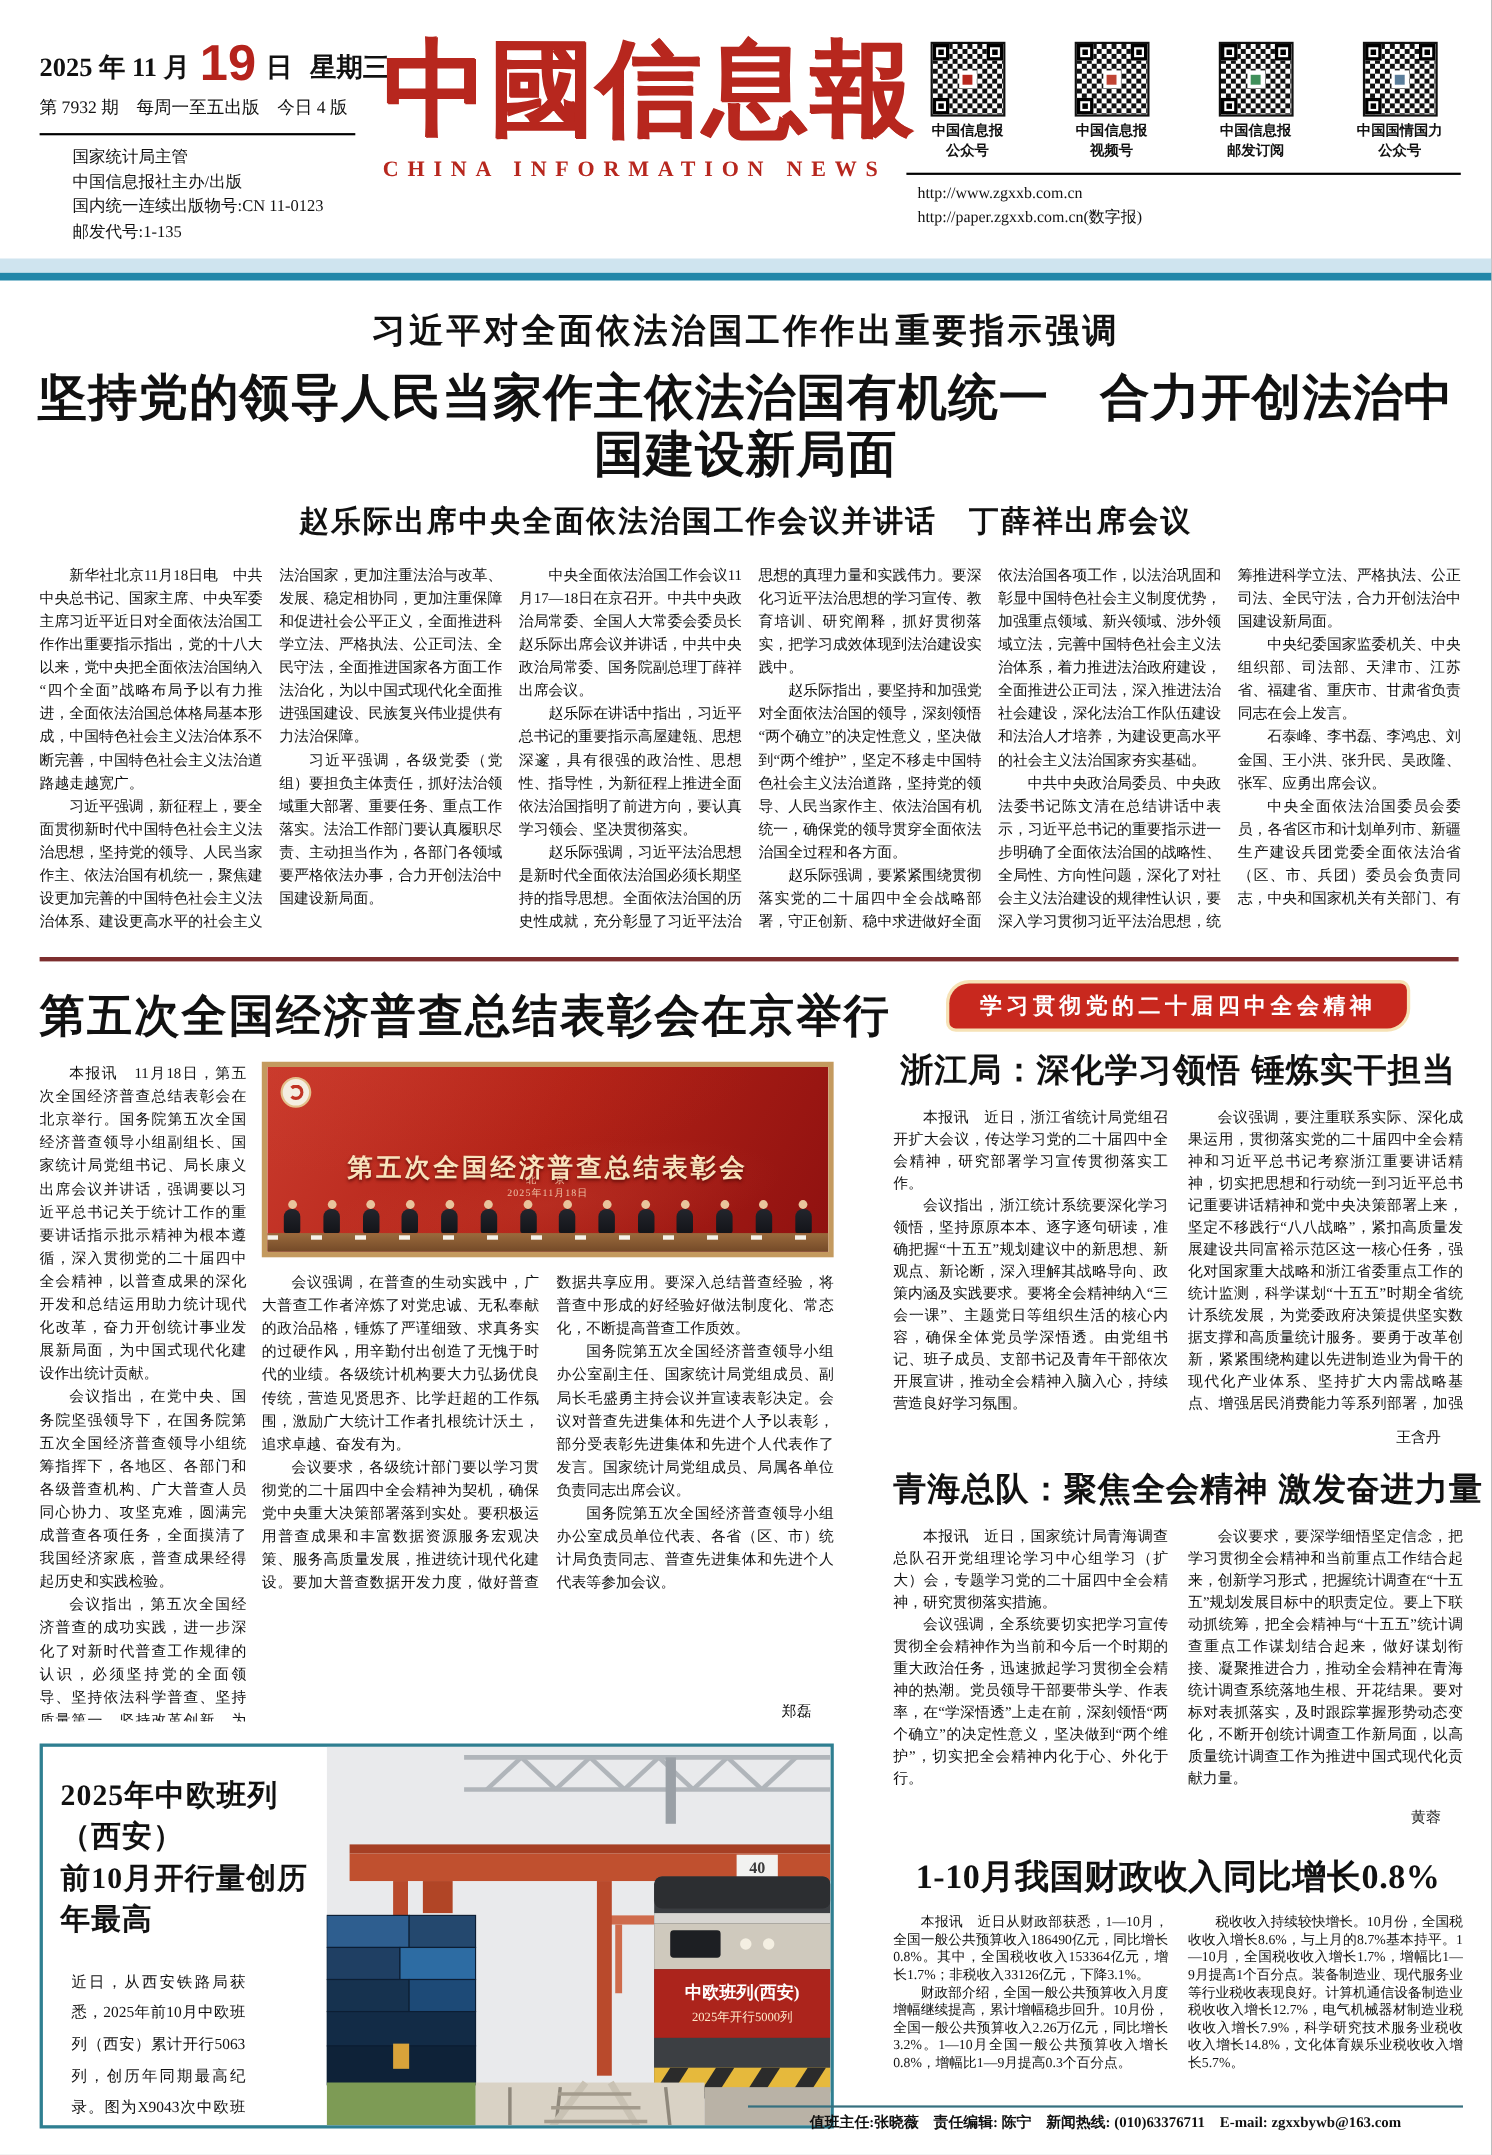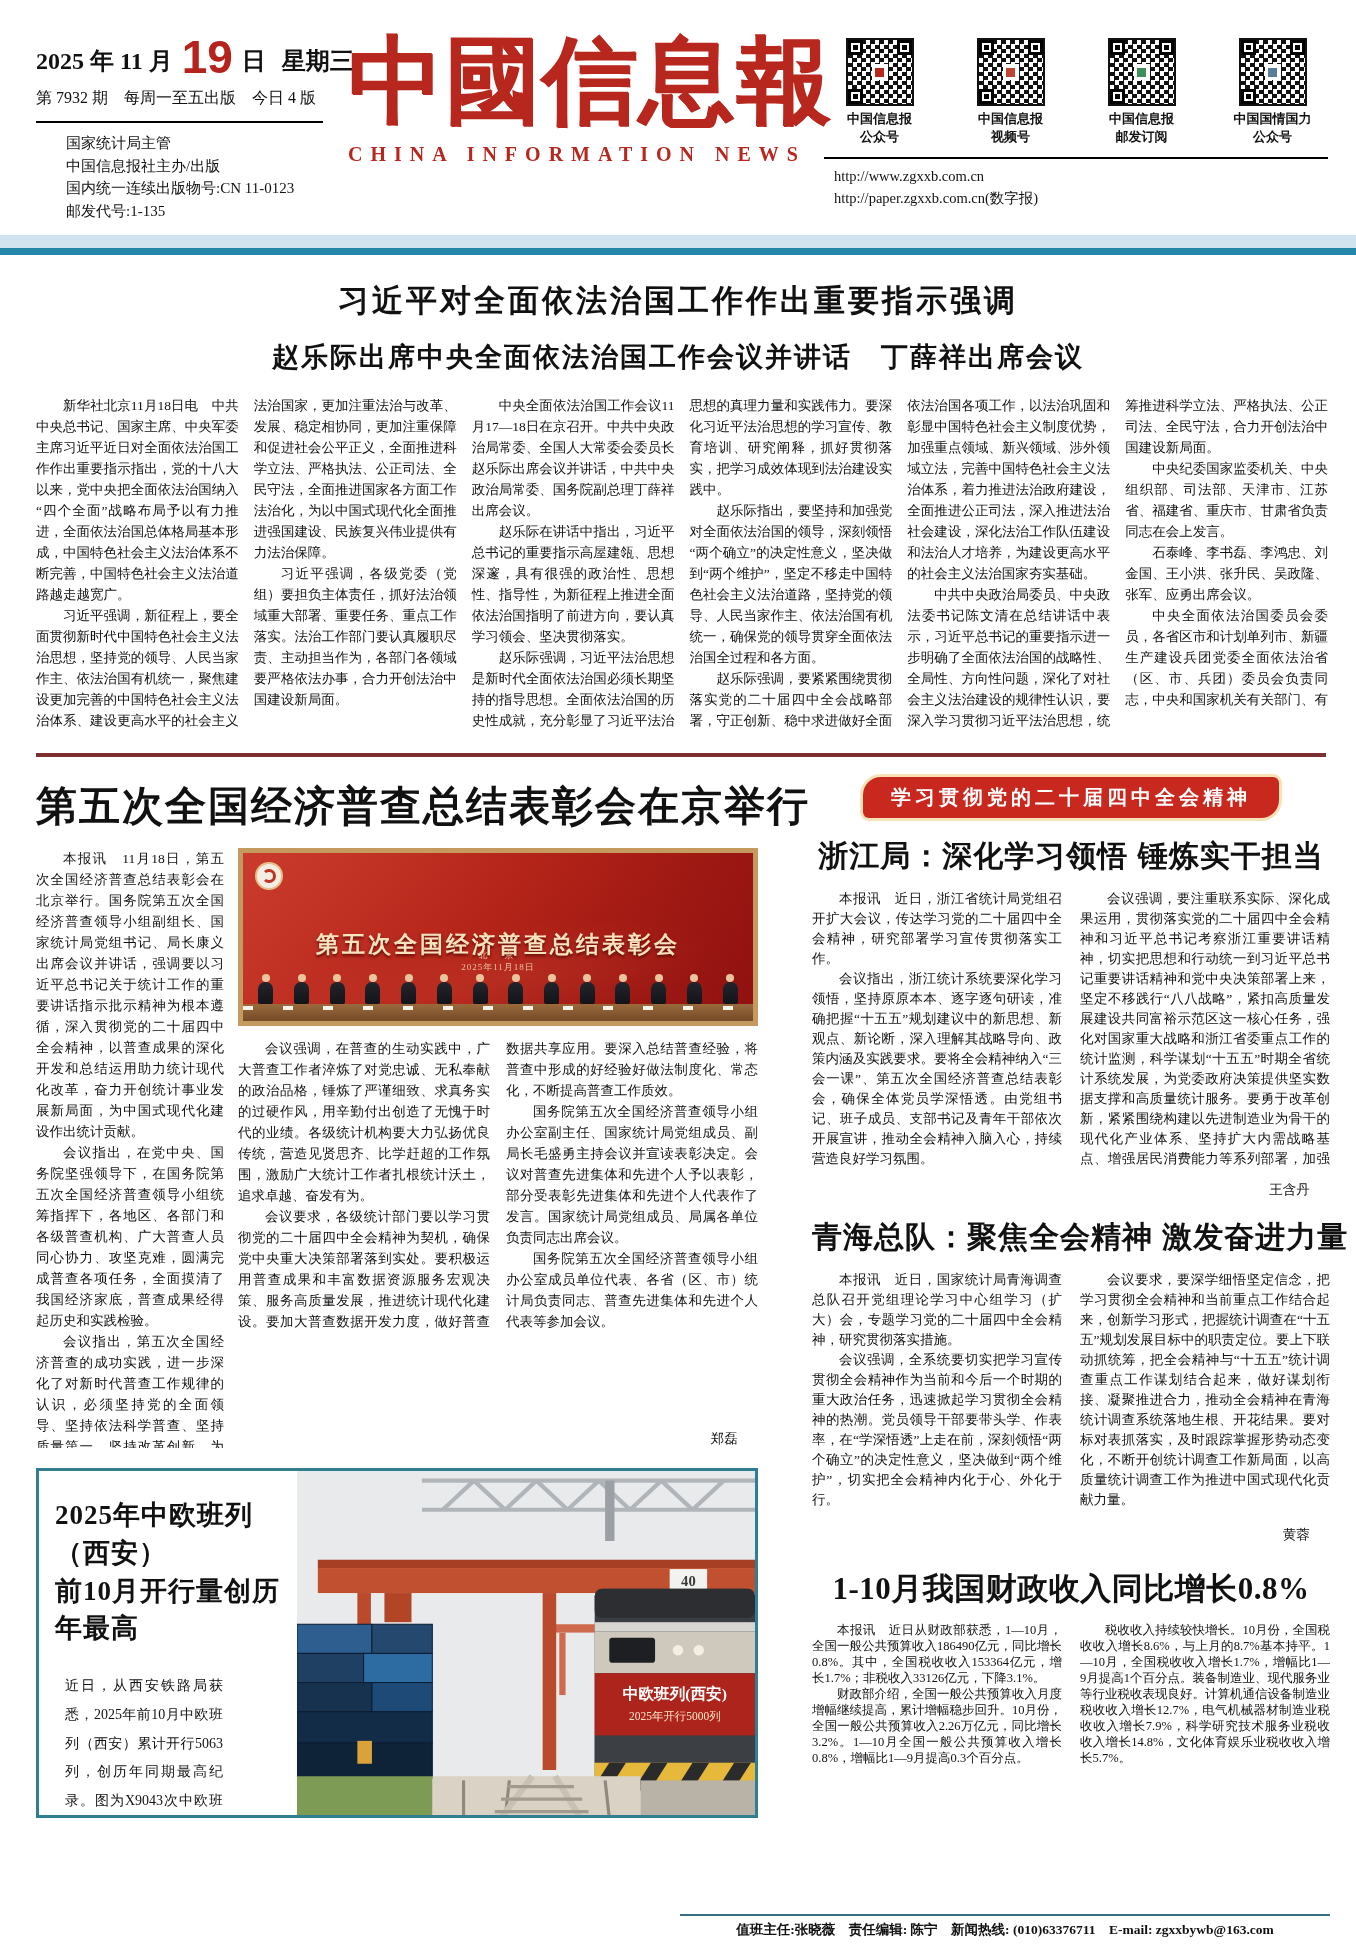--- a/index.html
+++ b/index.html
@@ -194,20 +194,21 @@
       <p class="url-line">http://www.zgxxb.com.cn</p>
       <p class="url-line">http://paper.zgxxb.com.cn(数字报)</p>
     </div>
   </div>
 
   <div class="band-light"></div>
   <div class="band-dark"></div>
 
   <div>
     <div class="kicker hei">习近平对全面依法治国工作作出重要指示强调</div>
+    <div class="lead-headline hei">坚持党的领导人民当家作主依法治国有机统一　合力开创法治中国建设新局面</div>
     <div class="lead-subhead">赵乐际出席中央全面依法治国工作会议并讲话　丁薛祥出席会议</div>
     <div class="lead-body">
         <p>新华社北京11月18日电　中共中央总书记、国家主席、中央军委主席习近平近日对全面依法治国工作作出重要指示指出，党的十八大以来，党中央把全面依法治国纳入“四个全面”战略布局予以有力推进，全面依法治国总体格局基本形成，中国特色社会主义法治体系不断完善，中国特色社会主义法治道路越走越宽广。</p>
         <p>习近平强调，新征程上，要全面贯彻新时代中国特色社会主义法治思想，坚持党的领导、人民当家作主、依法治国有机统一，聚焦建设更加完善的中国特色社会主义法治体系、建设更高水平的社会主义法治国家，更加注重法治与改革、发展、稳定相协同，更加注重保障和促进社会公平正义，全面推进科学立法、严格执法、公正司法、全民守法，全面推进国家各方面工作法治化，为以中国式现代化全面推进强国建设、民族复兴伟业提供有力法治保障。</p>
         <p>习近平强调，各级党委（党组）要担负主体责任，抓好法治领域重大部署、重要任务、重点工作落实。法治工作部门要认真履职尽责、主动担当作为，各部门各领域要严格依法办事，合力开创法治中国建设新局面。</p>
         <p>中央全面依法治国工作会议11月17—18日在京召开。中共中央政治局常委、全国人大常委会委员长赵乐际出席会议并讲话，中共中央政治局常委、国务院副总理丁薛祥出席会议。</p>
         <p>赵乐际在讲话中指出，习近平总书记的重要指示高屋建瓴、思想深邃，具有很强的政治性、思想性、指导性，为新征程上推进全面依法治国指明了前进方向，要认真学习领会、坚决贯彻落实。</p>
         <p>赵乐际强调，习近平法治思想是新时代全面依法治国必须长期坚持的指导思想。全面依法治国的历史性成就，充分彰显了习近平法治思想的真理力量和实践伟力。要深化习近平法治思想的学习宣传、教育培训、研究阐释，抓好贯彻落实，把学习成效体现到法治建设实践中。</p>
         <p>赵乐际指出，要坚持和加强党对全面依法治国的领导，深刻领悟“两个确立”的决定性意义，坚决做到“两个维护”，坚定不移走中国特色社会主义法治道路，坚持党的领导、人民当家作主、依法治国有机统一，确保党的领导贯穿全面依法治国全过程和各方面。</p>
         <p>赵乐际强调，要紧紧围绕贯彻落实党的二十届四中全会战略部署，守正创新、稳中求进做好全面依法治国各项工作，以法治巩固和彰显中国特色社会主义制度优势，加强重点领域、新兴领域、涉外领域立法，完善中国特色社会主义法治体系，着力推进法治政府建设，全面推进公正司法，深入推进法治社会建设，深化法治工作队伍建设和法治人才培养，为建设更高水平的社会主义法治国家夯实基础。</p>
@@ -361,21 +362,21 @@
     </div>
 
     <div class="right-zone">
       <div class="badge-wrap">
         <span class="badge">学习贯彻党的二十届四中全会精神</span>
       </div>
 
       <div class="rail-headline hei">浙江局：深化学习领悟  锤炼实干担当</div>
       <div class="rail-body zj-body bodytext">
           <p>本报讯　近日，浙江省统计局党组召开扩大会议，传达学习党的二十届四中全会精神，研究部署学习宣传贯彻落实工作。</p>
-          <p>会议指出，浙江统计系统要深化学习领悟，坚持原原本本、逐字逐句研读，准确把握“十五五”规划建议中的新思想、新观点、新论断，深入理解其战略导向、政策内涵及实践要求。要将全会精神纳入“三会一课”、第五次全国经济普查总结表彰会，确保全体党员学深悟透。由党组书记、班子成员、支部书记及青年干部依次开展宣讲，推动全会精神入脑入心，持续营造良好学习氛围。</p>
+          <p>会议指出，浙江统计系统要深化学习领悟，坚持原原本本、逐字逐句研读，准确把握“十五五”规划建议中的新思想、新观点、新论断，深入理解其战略导向、政策内涵及实践要求。要将全会精神纳入“三会一课”、主题党日等组织生活的核心内容，确保全体党员学深悟透。由党组书记、班子成员、支部书记及青年干部依次开展宣讲，推动全会精神入脑入心，持续营造良好学习氛围。</p>
           <p>会议强调，要注重联系实际、深化成果运用，贯彻落实党的二十届四中全会精神和习近平总书记考察浙江重要讲话精神，切实把思想和行动统一到习近平总书记重要讲话精神和党中央决策部署上来，坚定不移践行“八八战略”，紧扣高质量发展建设共同富裕示范区这一核心任务，强化对国家重大战略和浙江省委重点工作的统计监测，科学谋划“十五五”时期全省统计系统发展，为党委政府决策提供坚实数据支撑和高质量统计服务。要勇于改革创新，紧紧围绕构建以先进制造业为骨干的现代化产业体系、坚持扩大内需战略基点、增强居民消费能力等系列部署，加强重点领域统计分析；紧紧围绕健全服务业统计监测体系、完善有利于全国统一大市场建设的统计财税核算制度、构建碳排放统计核算体系、编制宏观资产负债表等改革要求，强化相关领域理论方法研究创新，不断开创统计事业高质量发展新局面。</p>
         </div>
       <div class="byline">王含丹</div>
 
       <div class="rail-headline hei">青海总队：聚焦全会精神  激发奋进力量</div>
       <div class="rail-body qh-body bodytext">
           <p>本报讯　近日，国家统计局青海调查总队召开党组理论学习中心组学习（扩大）会，专题学习党的二十届四中全会精神，研究贯彻落实措施。</p>
           <p>会议强调，全系统要切实把学习宣传贯彻全会精神作为当前和今后一个时期的重大政治任务，迅速掀起学习贯彻全会精神的热潮。党员领导干部要带头学、作表率，在“学深悟透”上走在前，深刻领悟“两个确立”的决定性意义，坚决做到“两个维护”，切实把全会精神内化于心、外化于行。</p>
           <p>会议要求，要深学细悟坚定信念，把学习贯彻全会精神和当前重点工作结合起来，创新学习形式，把握统计调查在“十五五”规划发展目标中的职责定位。要上下联动抓统筹，把全会精神与“十五五”统计调查重点工作谋划结合起来，做好谋划衔接、凝聚推进合力，推动全会精神在青海统计调查系统落地生根、开花结果。要对标对表抓落实，及时跟踪掌握形势动态变化，不断开创统计调查工作新局面，以高质量统计调查工作为推进中国式现代化贡献力量。</p>
         </div>

